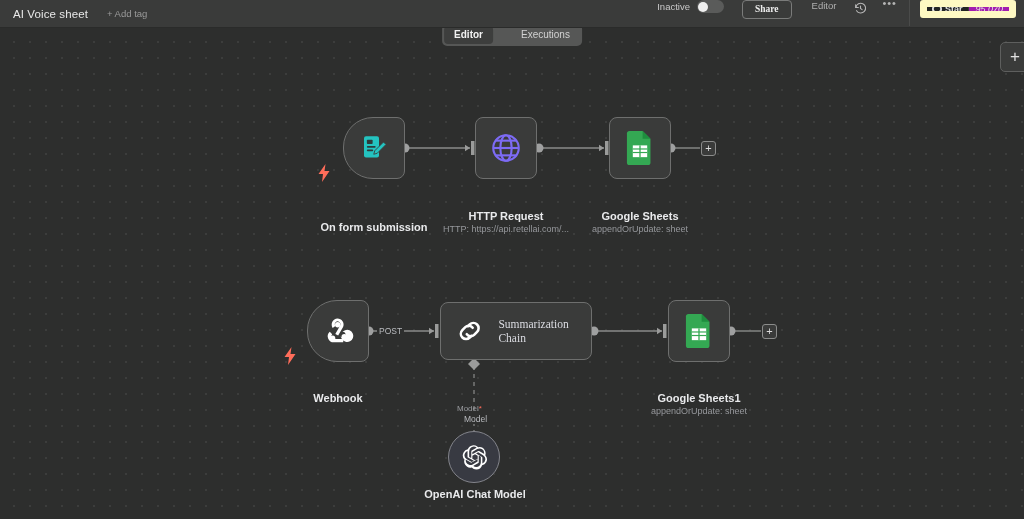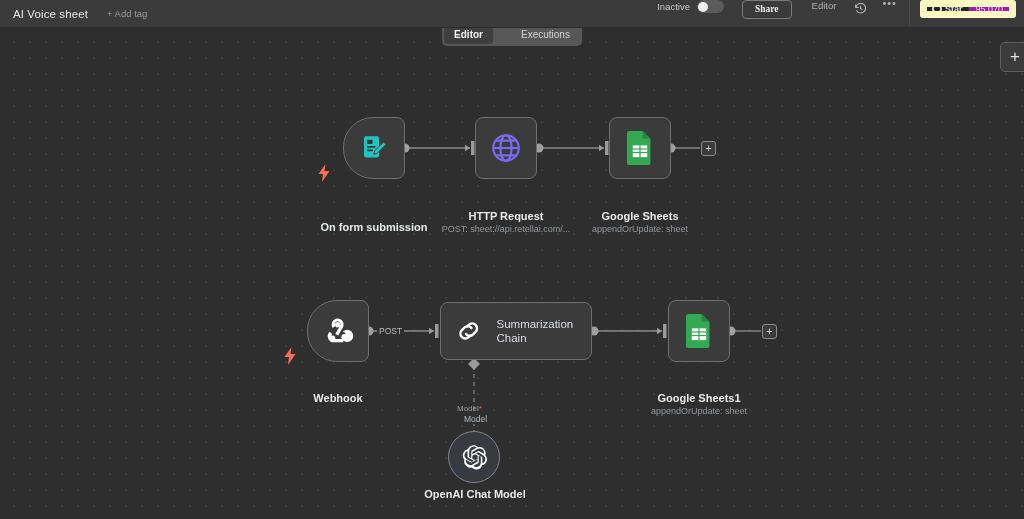--- a/index.html
+++ b/index.html
@@ -66,20 +66,21 @@
   }
   .gh-left {
     background: #232524; display: flex; align-items: center; gap: 3px;
     padding: 0 6px 0 5px;
     font-size: 9px; color: #e4e4e4; font-weight: bold;
   }
   .gh-right {
     background: #a21caf; display: flex; align-items: center;
     padding: 0 6px; font-size: 9px; color: #e4e4e4;
     border-left: 1px solid #3a3c3b;
+    font-style: italic;
   }
   .gh-divider {
     width: 1px; background: #4a4b4a; height: 26px; margin-right: 10px;
   }
 
   
   .tabs {
     position: absolute; top: 24px; left: 50%; transform: translateX(-50%);
     display: flex; align-items: center;
     background: #55565501; z-index: 25;
@@ -113,21 +114,21 @@
     border: 1px solid #6e6f6e;
     display: flex; align-items: center; justify-content: center;
   }
   .node.sq { width: 62px; height: 62px; border-radius: 8px; }
   .node.trigger {
     width: 62px; height: 62px;
     border-radius: 30px 8px 8px 30px;
   }
   .node.wide {
     width: 152px; height: 58px; border-radius: 8px;
-    justify-content: flex-start; padding-left: 14px; gap: 14px;
+    justify-content: flex-start; padding-left: 14px; gap: 14px; font-family: Liberation Serif, serif;
   }
   .node.circle {
     width: 52px; height: 52px; border-radius: 50%;
     background: #383a42; border: 1px solid #83848b;
   }
   .node-title-inside {
     font-size: 11.5px; color: #dcdde3; line-height: 14px; font-weight: normal;
   }
   .node-label {
     position: absolute; text-align: center;
@@ -280,21 +281,21 @@
     <div class="node sq" style="left:475px; top:89px;">
       <svg width="34" height="34" viewBox="0 0 24 24" fill="none" stroke="#7d6bf5" stroke-width="1.5">
         <circle cx="12" cy="12" r="9"></circle>
         <ellipse cx="12" cy="12" rx="4" ry="9"></ellipse>
         <line x1="3" y1="12" x2="21" y2="12"></line>
         <line x1="4.6" y1="6.8" x2="19.4" y2="6.8"></line>
         <line x1="4.6" y1="17.2" x2="19.4" y2="17.2"></line>
       </svg>
     </div>
     <div class="node-label" style="left:430px; top:182px; width:152px;">HTTP Request</div>
-    <div class="node-sub" style="left:430px; top:196px; width:152px;">POST: sheet://api.retellai.com/...</div>
+    <div class="node-sub" style="left:430px; top:196px; width:152px;">HTTP: https://api.retellai.com/...</div>
 
     <div class="node sq" style="left:609px; top:89px;">
       <svg width="30" height="34" viewBox="0 0 20 26">
         <path d="M2 0 h10 l6 6 v18 a2 2 0 0 1 -2 2 H2 a2 2 0 0 1 -2 -2 V2 a2 2 0 0 1 2 -2 z" fill="#34a853"></path>
         <path d="M12 0 l6 6 h-6 z" fill="#1e8e3e"></path>
         <rect x="4.5" y="11" width="11" height="9" fill="#ffffff"></rect>
         <rect x="4.5" y="13.3" width="11" height="0.9" fill="#34a853"></rect>
         <rect x="4.5" y="16" width="11" height="0.9" fill="#34a853"></rect>
         <rect x="9.5" y="11" width="1" height="9" fill="#34a853"></rect>
       </svg>

